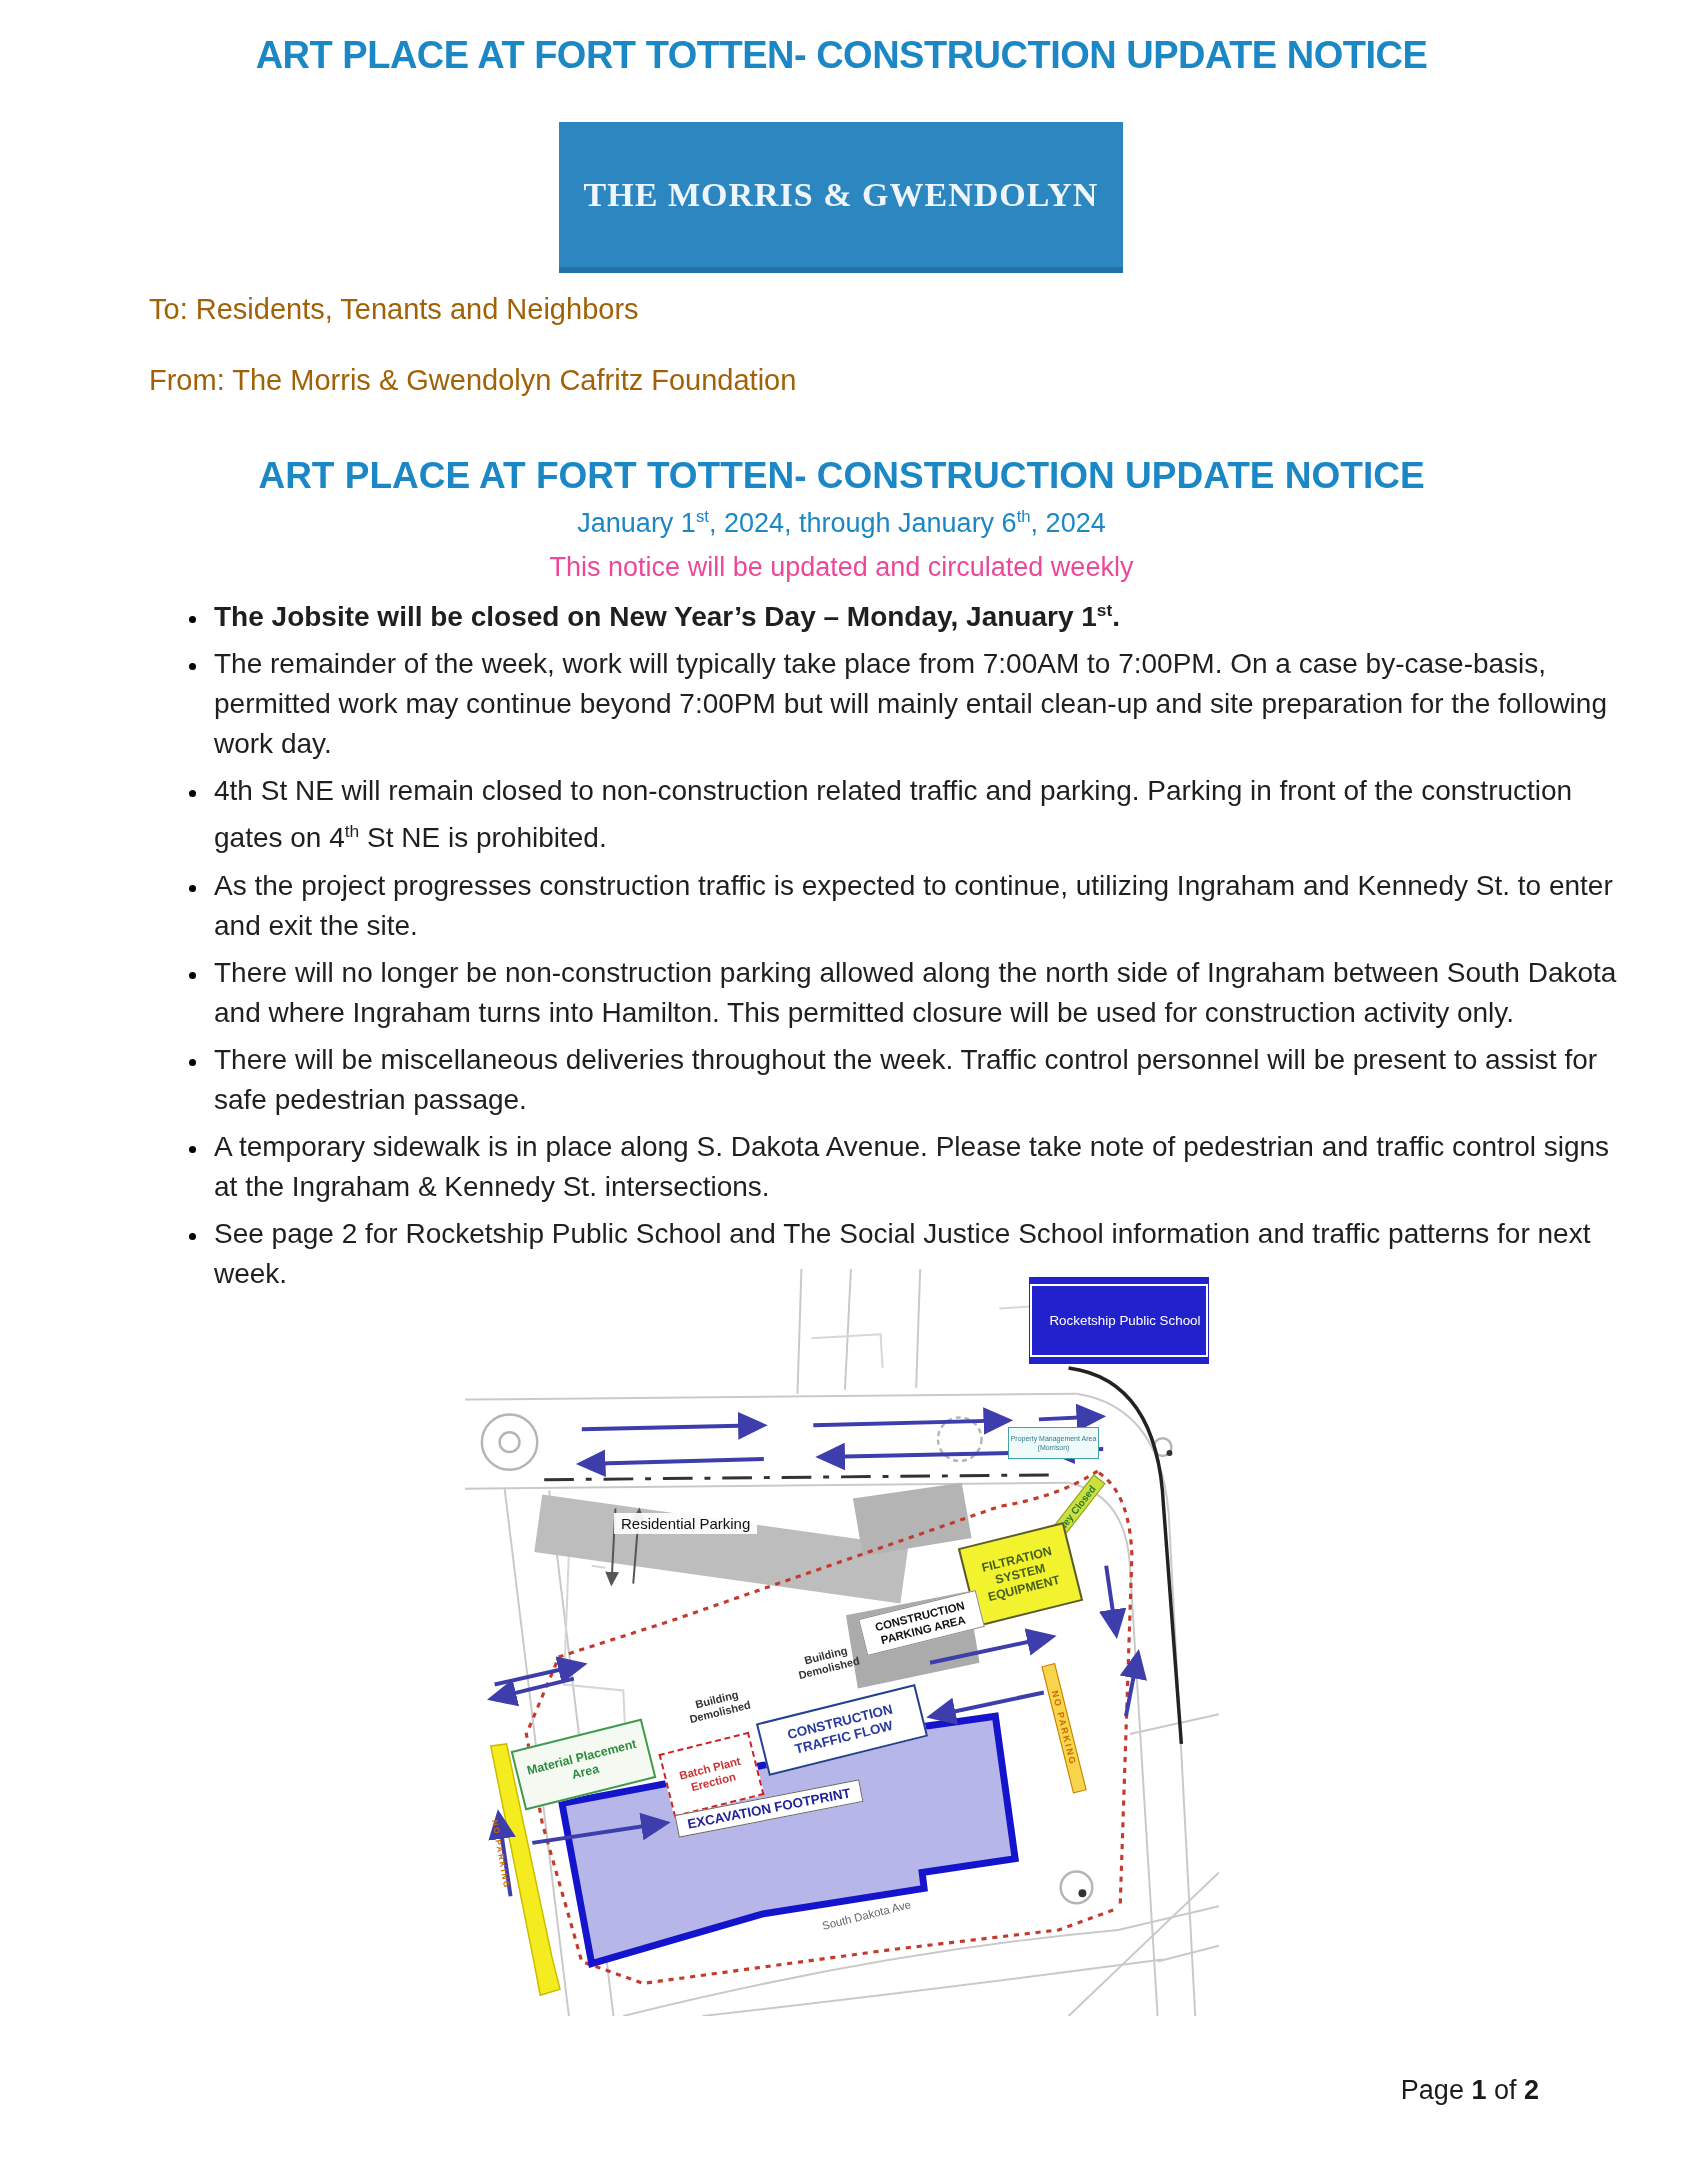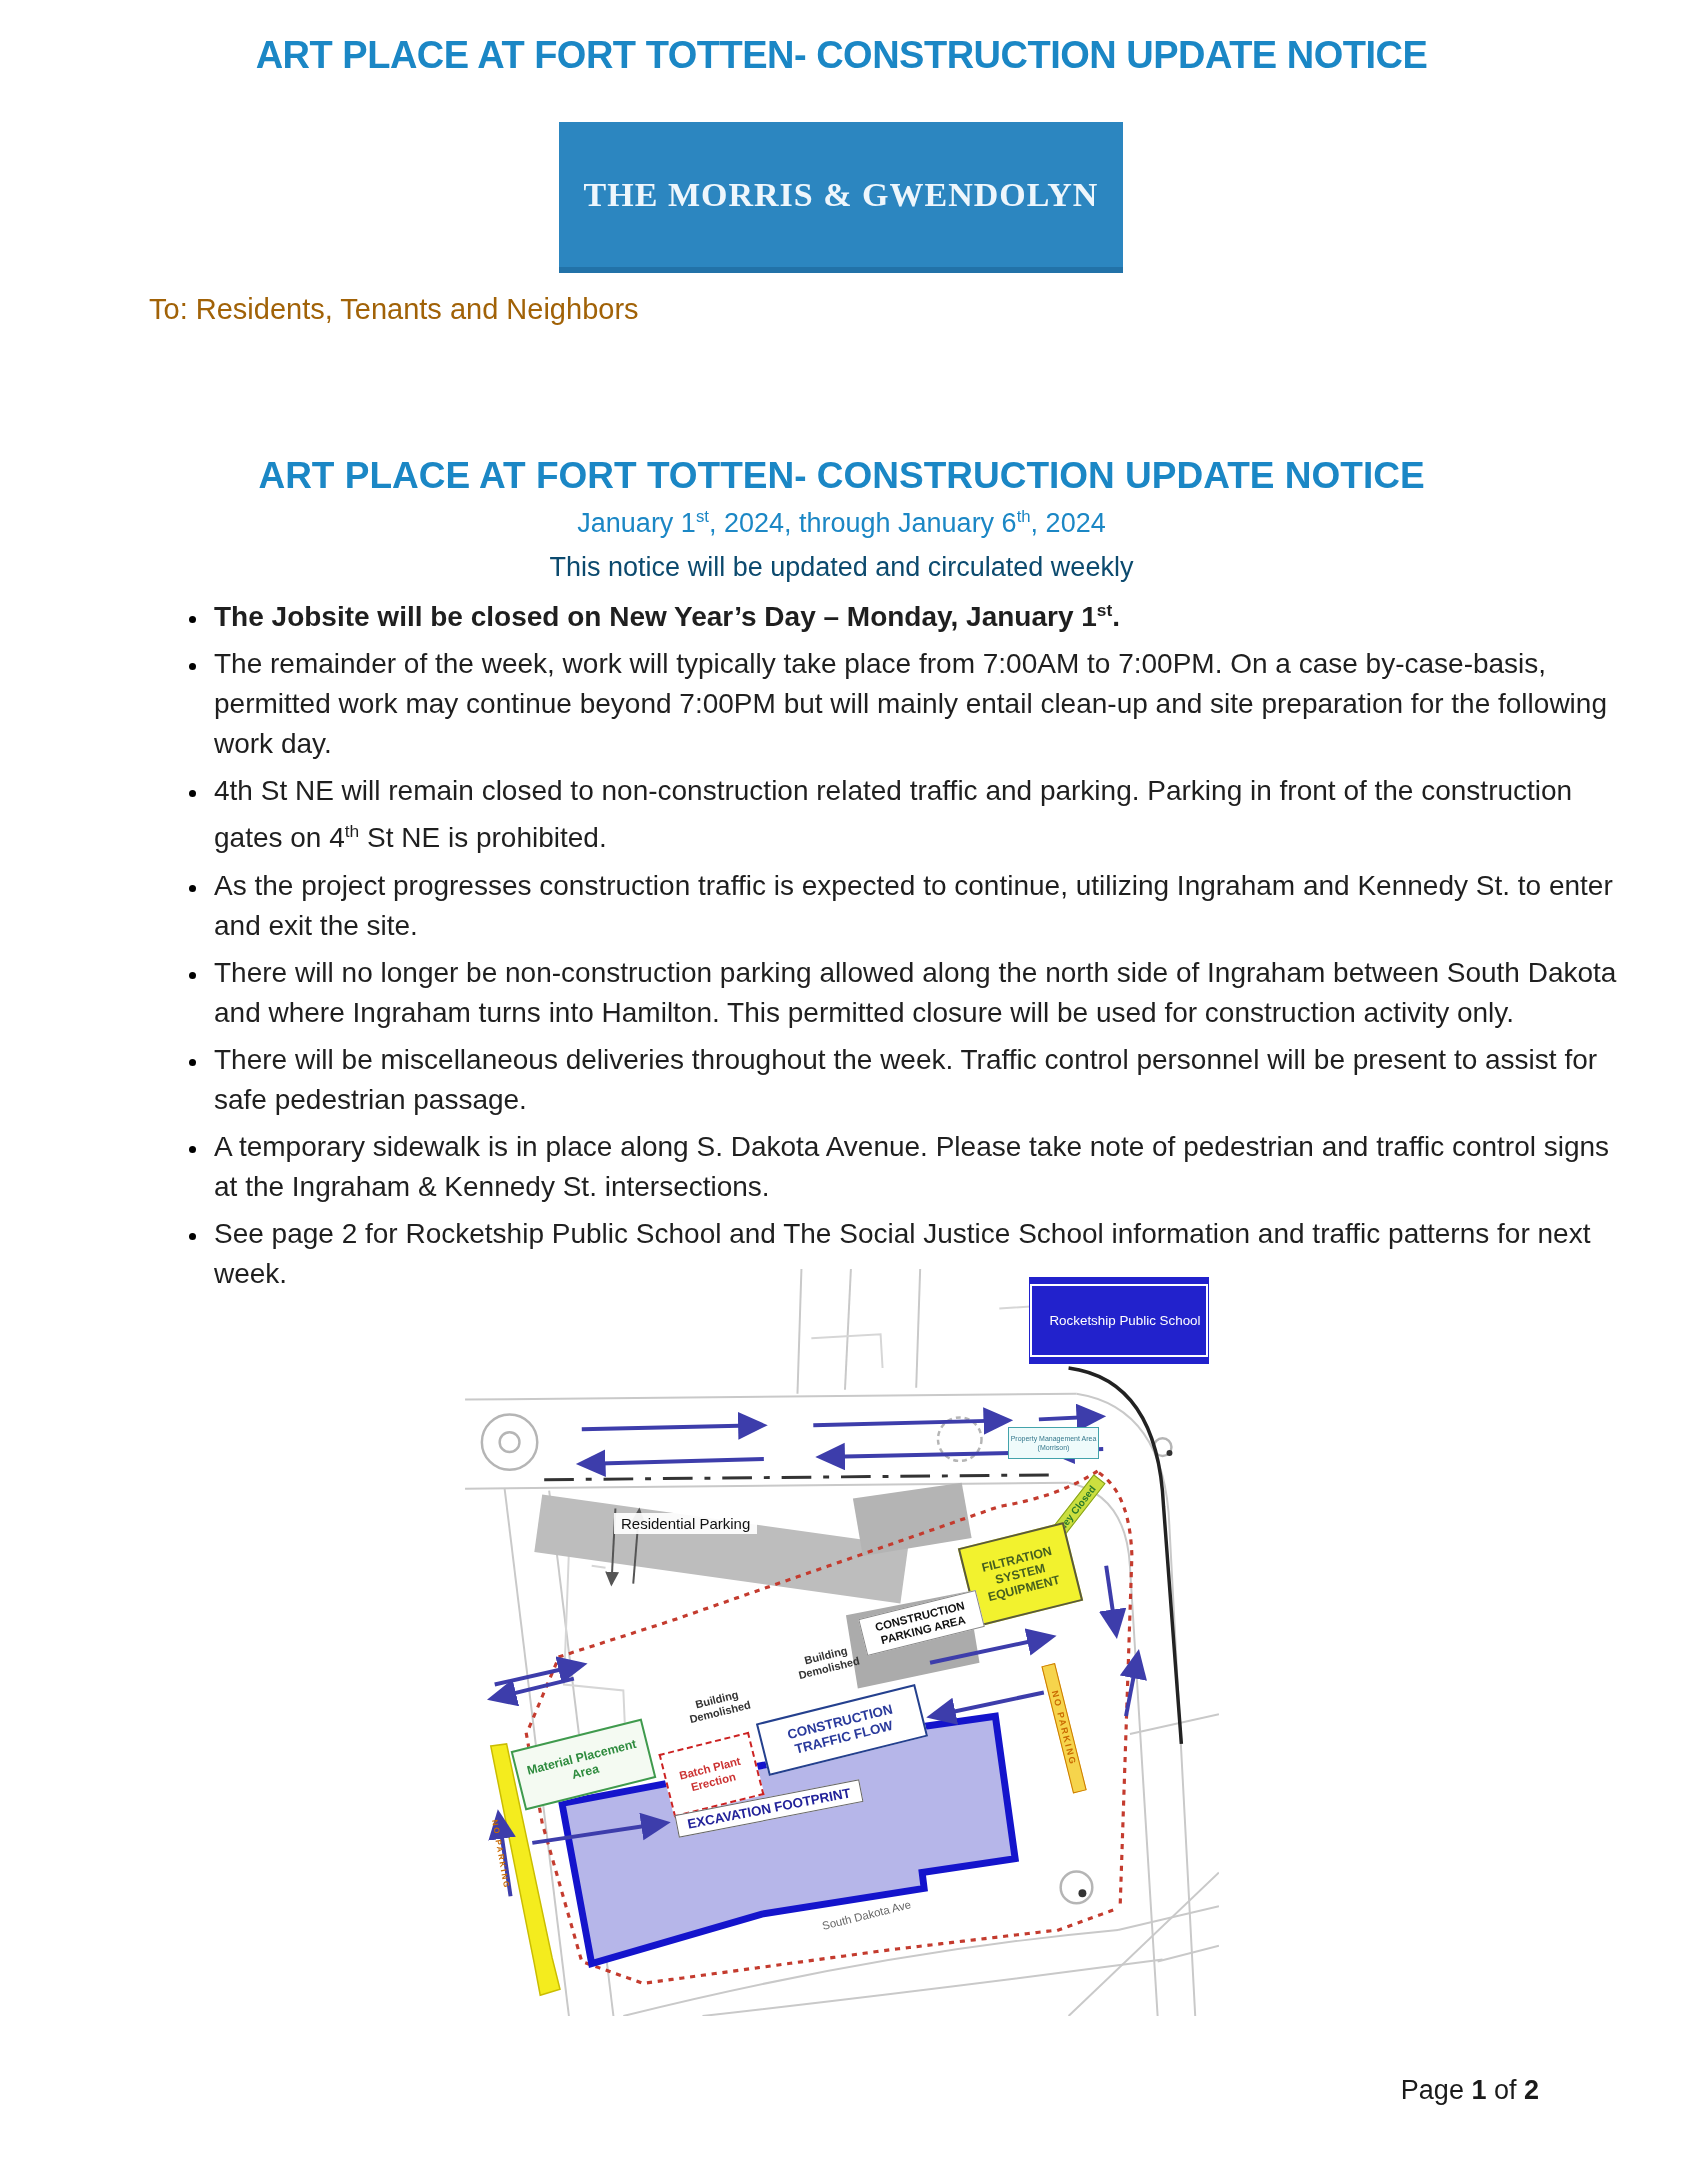--- a/index.html
+++ b/index.html
@@ -9,21 +9,21 @@
              font-size:38px;font-weight:bold;color:#1b87c5;letter-spacing:-0.5px;}
   .logo-box{position:absolute;left:559px;top:122px;width:564px;height:145px;background:#2c86c0;
             display:flex;flex-direction:row;align-items:center;justify-content:center;
             border-bottom:6px solid #2272a8;}
   .logo-line{font-family:"Liberation Serif",serif;font-weight:bold;font-size:34px;color:#eef6fc;
              line-height:44px;letter-spacing:1px;}
   .addr-line{position:absolute;left:149px;font-size:29px;color:#a16207;}
   .notice-title{position:absolute;left:0;top:455px;width:100%;text-align:center;
                 font-size:37px;font-weight:bold;color:#1b87c5;}
   .date-line{position:absolute;left:0;top:507px;width:100%;text-align:center;font-size:27px;color:#1b87c5;}
-  .sub-line{position:absolute;left:0;top:552px;width:100%;text-align:center;font-size:27px;color:#0c4a6e;}
+  .sub-line{position:absolute;left:0;top:552px;width:100%;text-align:center;font-size:27px;color:#ec4899;}
   sup{font-size:0.62em;}
   ul.bullets{position:absolute;left:149px;top:590px;width:1416px;margin:0;padding:0 0 0 61px;}
   ul.bullets li{font-size:28px;line-height:40px;margin-bottom:7px;padding-left:4px;color:#1f1f1f;}
   ul.bullets li::marker{color:#000;font-size:24px;}
   .b-bold{font-weight:bold;}
   
   .map{position:absolute;left:465px;top:1269px;width:754px;height:747px;background:#fff;}
   .map .lbl{position:absolute;}
   .school-box{left:564px;top:8px;width:180px;height:87px;background:#2222cc;
               display:flex;align-items:center;justify-content:center;}
@@ -67,20 +67,21 @@
 
 <div class="page">
 
   <div class="doc-title">ART PLACE AT FORT TOTTEN- CONSTRUCTION UPDATE NOTICE</div>
 
   <div class="logo-box">
     <div class="logo-line">THE MORRIS &amp; GWENDOLYN</div>
   </div>
 
   <div class="addr-line" style="top:293px;">To: Residents, Tenants and Neighbors</div>
+  <div class="addr-line" style="top:364px;">From: The Morris &amp; Gwendolyn Cafritz Foundation</div>
 
   <div class="notice-title">ART PLACE AT FORT TOTTEN- CONSTRUCTION UPDATE NOTICE</div>
 
   <div class="date-line">
     <span>January 1</span><sup>st</sup><span>, 2024, through January 6</span><sup>th</sup><span>, 2024</span>
   </div>
 
   <div class="sub-line">This notice will be updated and circulated weekly</div>
 
   <ul class="bullets">

